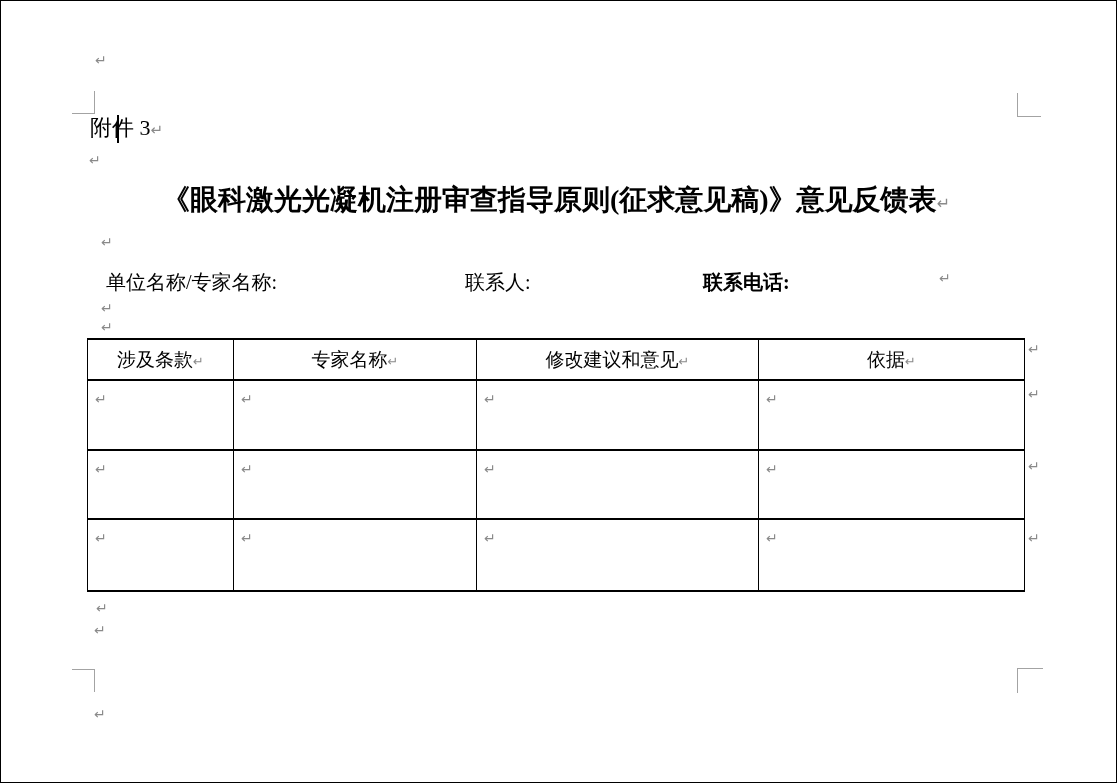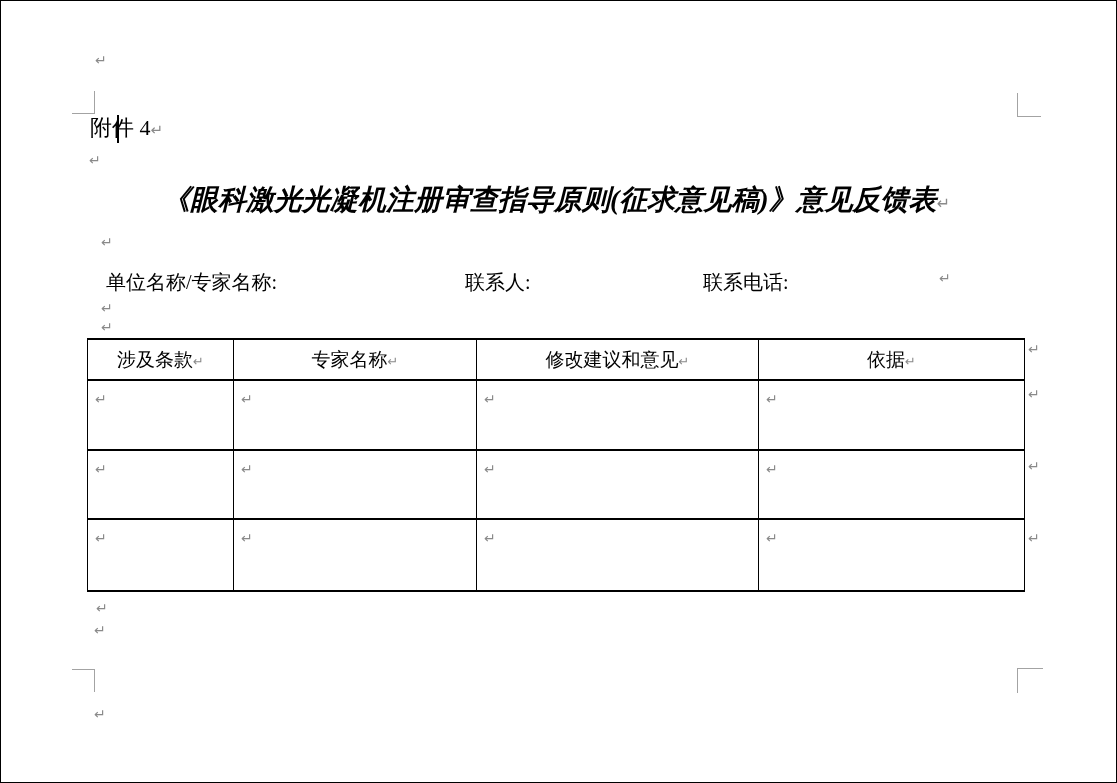--- a/index.html
+++ b/index.html
@@ -27,28 +27,27 @@
   }
   .pmark{position:absolute;}
   
   .attachment-line{position:absolute;left:89px;top:112px;font-size:22px;line-height:30px;}
   .attachment-line .pilcrow{font-size:15px;}
   .caret{position:absolute;left:116px;top:114px;width:2px;height:28px;background:#000;}
   .title-line{
     position:absolute;left:93px;top:182px;width:924px;
     text-align:center;font-size:28px;font-weight:bold;line-height:34px;
     white-space:nowrap;
-    font-style:italic;
   }
   .title-line .pilcrow{font-size:16px;font-weight:normal;}
   .contact-line{position:absolute;left:0;top:267px;width:1036px;height:28px;font-size:20px;line-height:28px;}
   .contact-line .lbl{position:absolute;white-space:nowrap;}
   .lbl-org{left:105px;}
   .lbl-person{left:464px;}
-  .lbl-phone{left:702px;}
+  .lbl-phone{left:702px;font-weight:bold;}
   .contact-line .pmark-inline{position:absolute;left:938px;top:3px;}
   
   .fb-table{
     position:absolute;left:86px;top:337px;
     border-collapse:collapse;table-layout:fixed;
     width:937px;
   }
   .fb-table td{
     border:1px solid #000;
     border-top-width:2px;border-bottom-width:2px;
@@ -72,21 +71,21 @@
 
   <div class="crop crop-tl"></div>
   <div class="crop crop-tr"></div>
   <div class="crop crop-bl"></div>
   <div class="crop crop-br"></div>
 
   <span class="pmark pilcrow" style="left:94px;top:52px;">↵</span>
   <span class="pmark pilcrow" style="left:93px;top:706px;">↵</span>
 
   <div class="attachment-line">
-    <span>附件 4</span><span class="pilcrow">↵</span>
+    <span>附件 3</span><span class="pilcrow">↵</span>
   </div>
   <div class="caret"></div>
 
   <span class="pmark pilcrow" style="left:88px;top:152px;">↵</span>
 
   <div class="title-line">
     <span>《眼科激光光凝机注册审查指导原则(征求意见稿)》意见反馈表</span><span class="pilcrow">↵</span>
   </div>
 
   <span class="pmark pilcrow" style="left:100px;top:234px;">↵</span>

